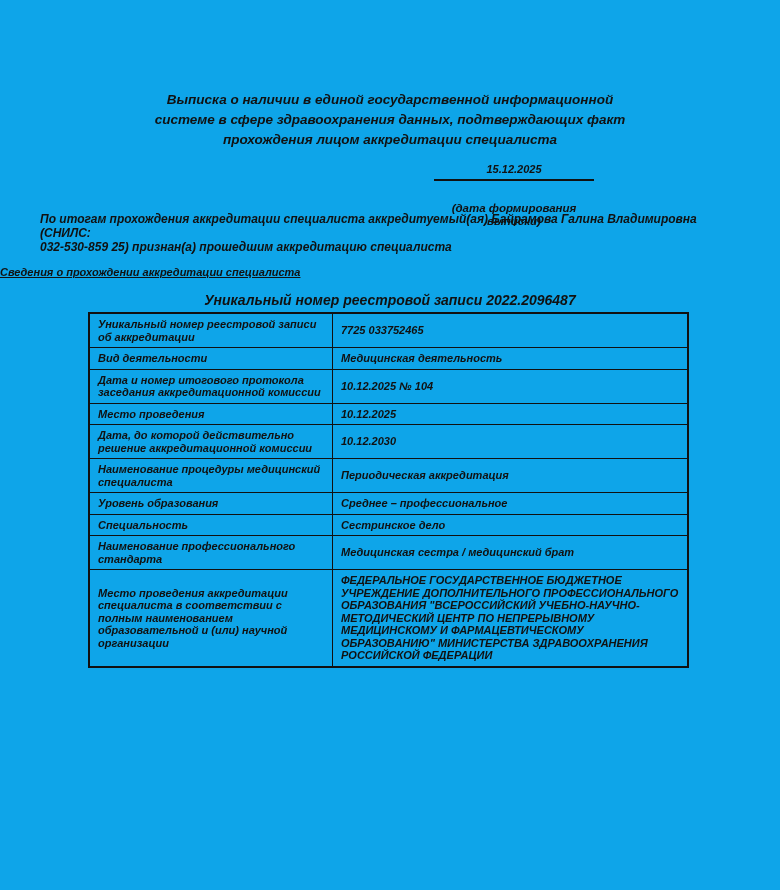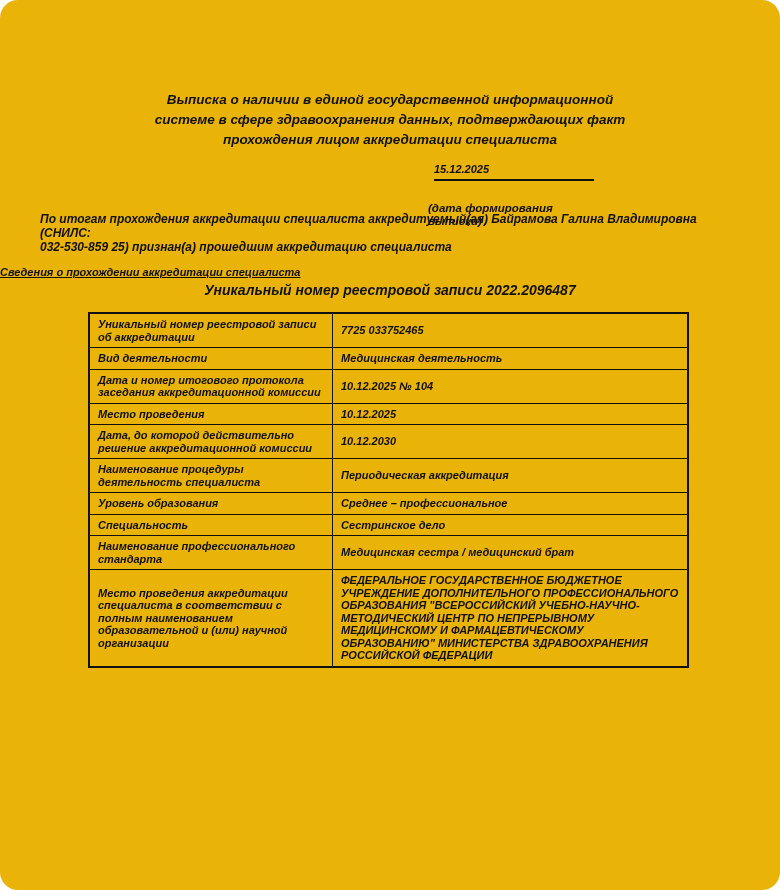--- a/index.html
+++ b/index.html
@@ -1,37 +1,37 @@
 <!DOCTYPE html>
 <html><head>
 <meta charset="utf-8">
 <style>
   html, body { margin:0; padding:0; background:#ffffff; }
   .page {
     position:relative;
     width:780px;
     height:890px;
-    background:#eab308;
+    background:#0ea5e9;
     font-family:"Liberation Sans", sans-serif;
     font-weight:700;
     font-style:italic;
     color:#111111;
     overflow:hidden;
-    border-radius:18px;
   }
   .title {
     position:absolute;
     top:90px; left:0; width:100%;
     text-align:center;
     font-size:13.5px;
     line-height:20px;
   }
   .date-block {
     position:absolute;
     top:163px; left:428px; width:172px;
+    text-align:center;
     font-size:11px;
     line-height:13px;
   }
   .date-value {
     border-bottom:2px solid #111111;
     padding-bottom:3px;
     margin:0 6px;
   }
   .date-caption {
     padding-top:2px;
@@ -46,21 +46,21 @@
     line-height:14px;
   }
   .section-heading {
     position:absolute;
     top:266px; left:0; width:100%;
     font-size:11px;
     text-decoration:underline;
   }
   .registry-heading {
     position:absolute;
-    top:282px; left:0; width:100%;
+    top:292px; left:0; width:100%;
     text-align:center;
     font-size:14px;
   }
   table.details {
     position:absolute;
     top:312px; left:88px;
     width:601px;
     border-collapse:collapse;
     table-layout:fixed;
     border:2px solid #111111;
@@ -117,21 +117,21 @@
       </tr>
       <tr>
         <td class="label">Место проведения</td>
         <td class="value">10.12.2025</td>
       </tr>
       <tr>
         <td class="label">Дата, до которой действительно решение аккредитационной комиссии</td>
         <td class="value">10.12.2030</td>
       </tr>
       <tr>
-        <td class="label">Наименование процедуры деятельность специалиста</td>
+        <td class="label">Наименование процедуры медицинский специалиста</td>
         <td class="value">Периодическая аккредитация</td>
       </tr>
       <tr>
         <td class="label">Уровень образования</td>
         <td class="value">Среднее – профессиональное</td>
       </tr>
       <tr>
         <td class="label">Специальность</td>
         <td class="value">Сестринское дело</td>
       </tr>

